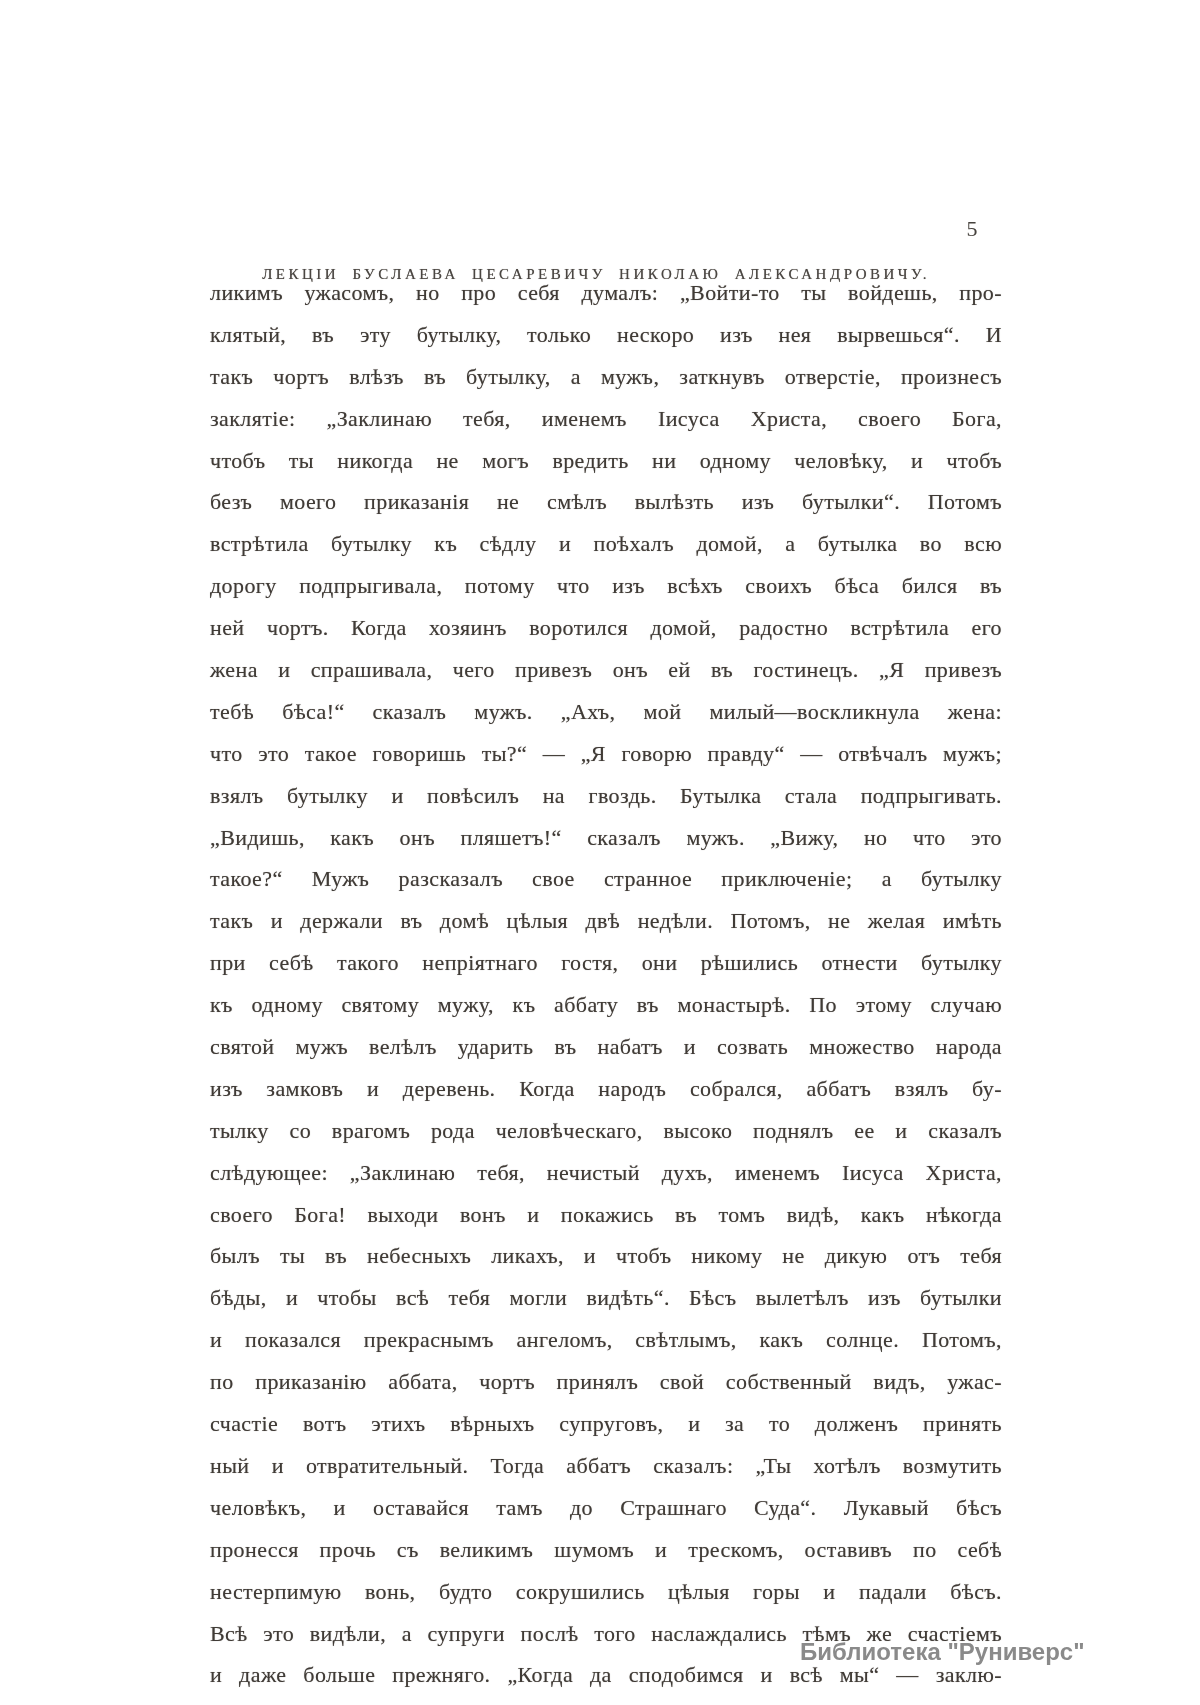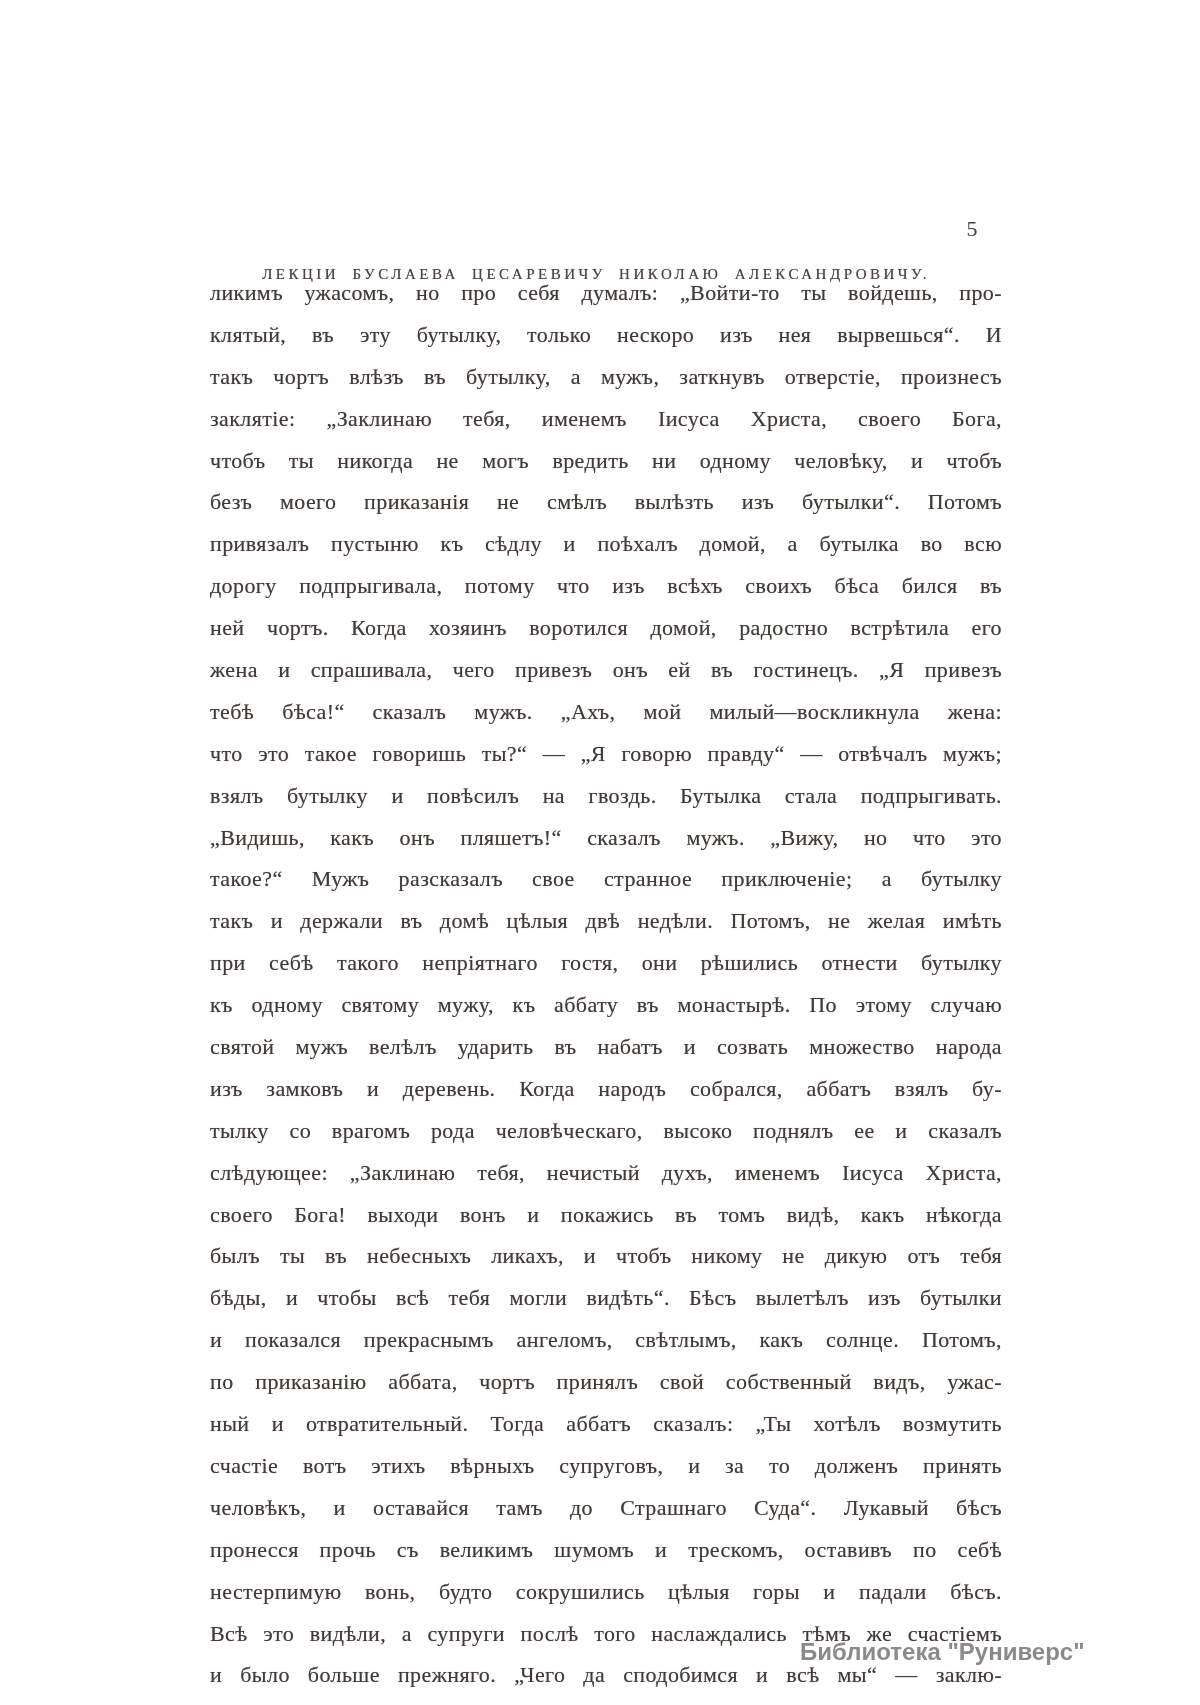--- a/index.html
+++ b/index.html
@@ -73,46 +73,46 @@
 
   <div class="page-number">5</div>
 
   <div class="body-text">
       <div class="line">ликимъ ужасомъ, но про себя думалъ: „Войти-то ты войдешь, про-</div>
       <div class="line">клятый, въ эту бутылку, только нескоро изъ нея вырвешься“. И</div>
       <div class="line">такъ чортъ влѣзъ въ бутылку, а мужъ, заткнувъ отверстіе, произнесъ</div>
       <div class="line">заклятіе: „Заклинаю тебя, именемъ Іисуса Христа, своего Бога,</div>
       <div class="line">чтобъ ты никогда не могъ вредить ни одному человѣку, и чтобъ</div>
       <div class="line">безъ моего приказанія не смѣлъ вылѣзть изъ бутылки“. Потомъ</div>
-      <div class="line">привязалъ пустыню къ сѣдлу и поѣхалъ домой, а бутылка во всю</div>
+      <div class="line">встрѣтила бутылку къ сѣдлу и поѣхалъ домой, а бутылка во всю</div>
       <div class="line">дорогу подпрыгивала, потому что изъ всѣхъ своихъ бѣса бился въ</div>
       <div class="line">ней чортъ. Когда хозяинъ воротился домой, радостно встрѣтила его</div>
       <div class="line">жена и спрашивала, чего привезъ онъ ей въ гостинецъ. „Я привезъ</div>
       <div class="line">тебѣ бѣса!“ сказалъ мужъ. „Ахъ, мой милый—воскликнула жена:</div>
       <div class="line">что это такое говоришь ты?“ — „Я говорю правду“ — отвѣчалъ мужъ;</div>
       <div class="line">взялъ бутылку и повѣсилъ на гвоздь. Бутылка стала подпрыгивать.</div>
       <div class="line">„Видишь, какъ онъ пляшетъ!“ сказалъ мужъ. „Вижу, но что это</div>
       <div class="line">такое?“ Мужъ разсказалъ свое странное приключеніе; а бутылку</div>
       <div class="line">такъ и держали въ домѣ цѣлыя двѣ недѣли. Потомъ, не желая имѣть</div>
       <div class="line">при себѣ такого непріятнаго гостя, они рѣшились отнести бутылку</div>
       <div class="line">къ одному святому мужу, къ аббату въ монастырѣ. По этому случаю</div>
       <div class="line">святой мужъ велѣлъ ударить въ набатъ и созвать множество народа</div>
       <div class="line">изъ замковъ и деревень. Когда народъ собрался, аббатъ взялъ бу-</div>
       <div class="line">тылку со врагомъ рода человѣческаго, высоко поднялъ ее и сказалъ</div>
       <div class="line">слѣдующее: „Заклинаю тебя, нечистый духъ, именемъ Іисуса Христа,</div>
       <div class="line">своего Бога! выходи вонъ и покажись въ томъ видѣ, какъ нѣкогда</div>
       <div class="line">былъ ты въ небесныхъ ликахъ, и чтобъ никому не дикую отъ тебя</div>
       <div class="line">бѣды, и чтобы всѣ тебя могли видѣть“. Бѣсъ вылетѣлъ изъ бутылки</div>
       <div class="line">и показался прекраснымъ ангеломъ, свѣтлымъ, какъ солнце. Потомъ,</div>
       <div class="line">по приказанію аббата, чортъ принялъ свой собственный видъ, ужас-</div>
+      <div class="line">счастіе вотъ этихъ вѣрныхъ супруговъ, и за то долженъ принять</div>
       <div class="line">ный и отвратительный. Тогда аббатъ сказалъ: „Ты хотѣлъ возмутить</div>
-      <div class="line">счастіе вотъ этихъ вѣрныхъ супруговъ, и за то долженъ принять</div>
       <div class="line">человѣкъ, и оставайся тамъ до Страшнаго Суда“. Лукавый бѣсъ</div>
       <div class="line">пронесся прочь съ великимъ шумомъ и трескомъ, оставивъ по себѣ</div>
       <div class="line">нестерпимую вонь, будто сокрушились цѣлыя горы и падали бѣсъ.</div>
       <div class="line">Всѣ это видѣли, а супруги послѣ того наслаждались тѣмъ же счастіемъ</div>
-      <div class="line">и было больше прежняго. „Чего да сподобимся и всѣ мы“ — заклю-</div>
+      <div class="line">и даже больше прежняго. „Когда да сподобимся и всѣ мы“ — заклю-</div>
       <div class="line">чаетъ проповѣдникъ, оканчивая свою наивную проповѣдь.</div>
     </div>
 
   <div class="watermark">Библиотека "Руниверс"</div>
 
 </div>
 
 </body></html>

